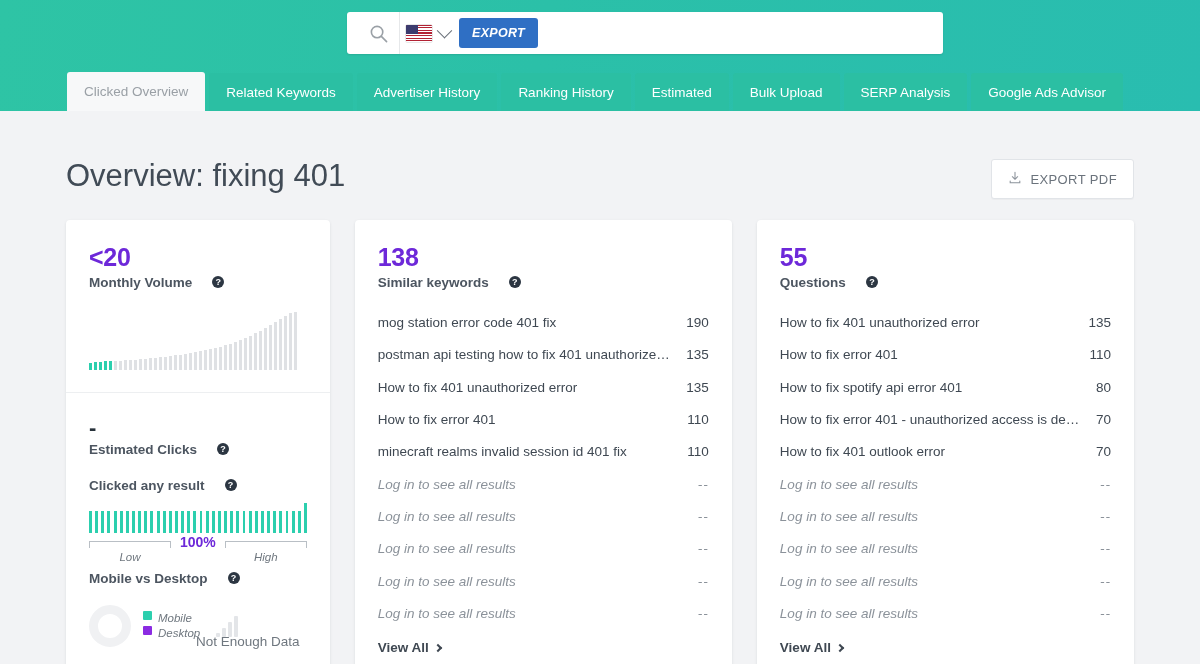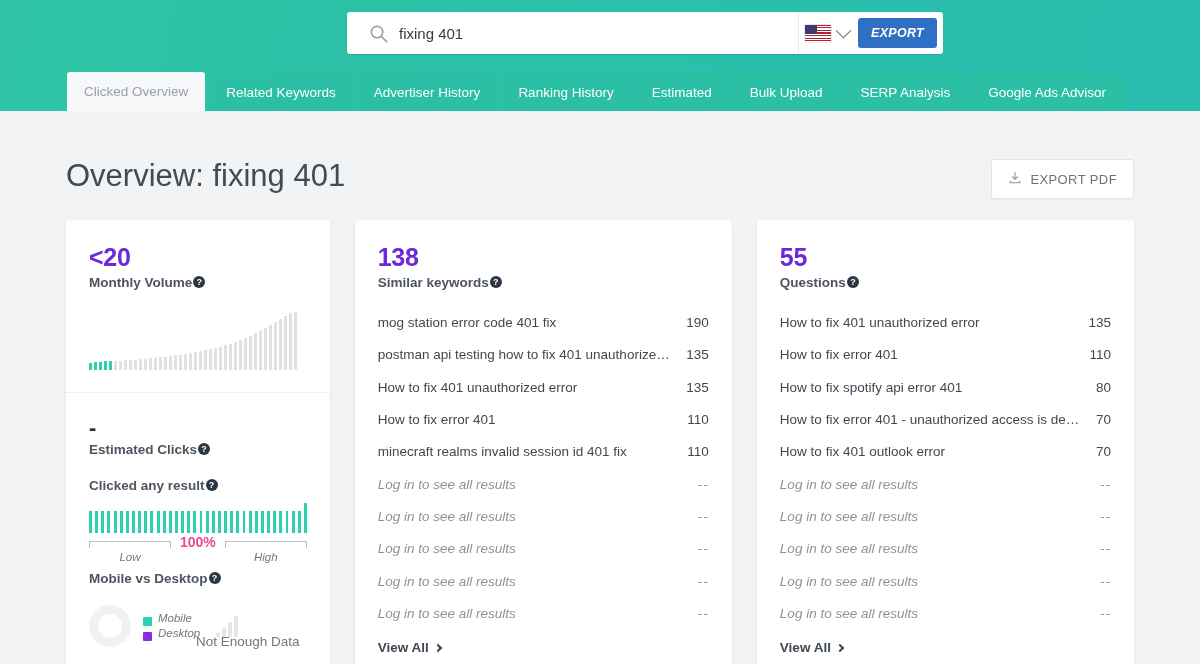--- a/index.html
+++ b/index.html
@@ -165,21 +165,21 @@
     letter-spacing: -0.3px;
     line-height: 1.1;
   }
   .sub-label {
     font-size: 13.5px;
     font-weight: bold;
     color: #4c5560;
     margin-top: 3px;
     display: flex;
     align-items: center;
-    gap: 1px;
+    gap: 20px;
   }
   .help {
     display: inline-block;
     width: 12px; height: 12px;
     border-radius: 50%;
     background: #2c3642;
     color: #fff;
     font-size: 9px;
     font-weight: bold;
     text-align: center;
@@ -235,21 +235,21 @@
     left: 0; right: 0; top: 9px;
     text-align: center;
     font-style: italic;
     font-size: 11.5px;
     color: #6f777f;
   }
   .pct {
     padding: 0 9px;
     font-size: 14px;
     font-weight: bold;
-    color: #ec4899;
+    color: #6d28d9;
     position: relative;
     top: -3px;
   }
 
   
   .mvd {
     display: flex;
     align-items: center;
     margin-top: 14px;
     height: 52px;
@@ -260,21 +260,21 @@
     border: 9px solid #f0f1f3;
     flex: none;
   }
   .mvd-legend {
     margin-left: 12px;
     font-size: 11.5px;
     font-style: italic;
     color: #6f777f;
     line-height: 15px;
   }
-  .mvd-legend div { display: flex; align-items: flex-end; gap: 6px; }
+  .mvd-legend div { display: flex; align-items: flex-start; gap: 6px; }
   .swatch { width: 9px; height: 9px; display: inline-block; border-radius: 1px; }
   .ned {
     display: flex;
     align-items: flex-end;
     margin-left: 16px;
     gap: 9px;
   }
   .ned-bars { display: flex; align-items: flex-end; gap: 2px; height: 22px; }
   .ned-bars i { width: 4px; background: #e3e5e8; display: block; border-radius: 1px; }
   .ned-text { font-size: 13.5px; color: #6f777f; white-space: nowrap; position: relative; top: 2px; }
@@ -317,21 +317,20 @@
 
 <div class="header">
 
   <div class="search-wrap">
     <span class="search-icon">
       <svg width="19" height="19" viewBox="0 0 20 20" fill="none">
         <circle cx="8.5" cy="8.5" r="6" stroke="#9aa0a6" stroke-width="1.7"></circle>
         <line x1="13" y1="13" x2="18.5" y2="18.5" stroke="#9aa0a6" stroke-width="1.7" stroke-linecap="round"></line>
       </svg>
     </span>
-    <input class="search-input" value="fixing 401" style="">
     <div class="country-select">
       <span class="flag">
         <i class="stripe" style="top:0"></i>
           <i class="stripe" style="top:2.62px"></i>
         <i class="stripe" style="top:5.24px"></i>
           <i class="stripe" style="top:7.86px"></i>
         <i class="stripe" style="top:10.48px"></i>
           <i class="stripe" style="top:13.1px"></i>
         <i class="stripe" style="top:15.7px"></i>
         <i class="canton"></i>

